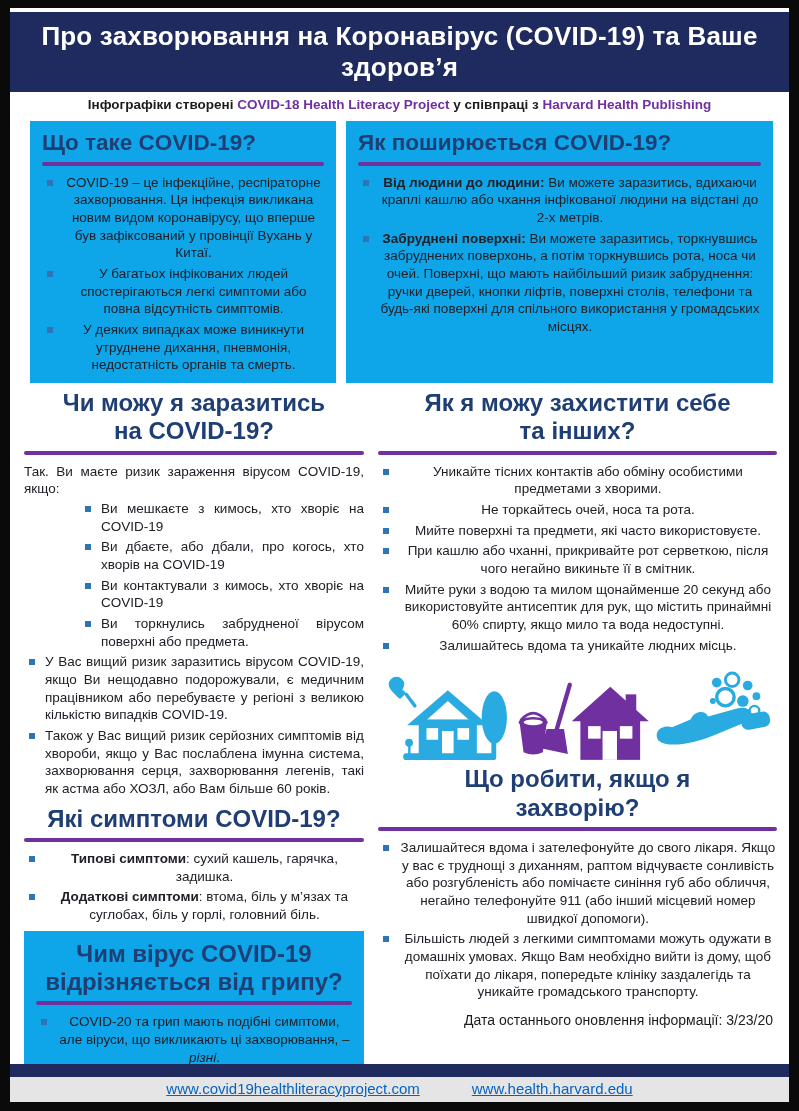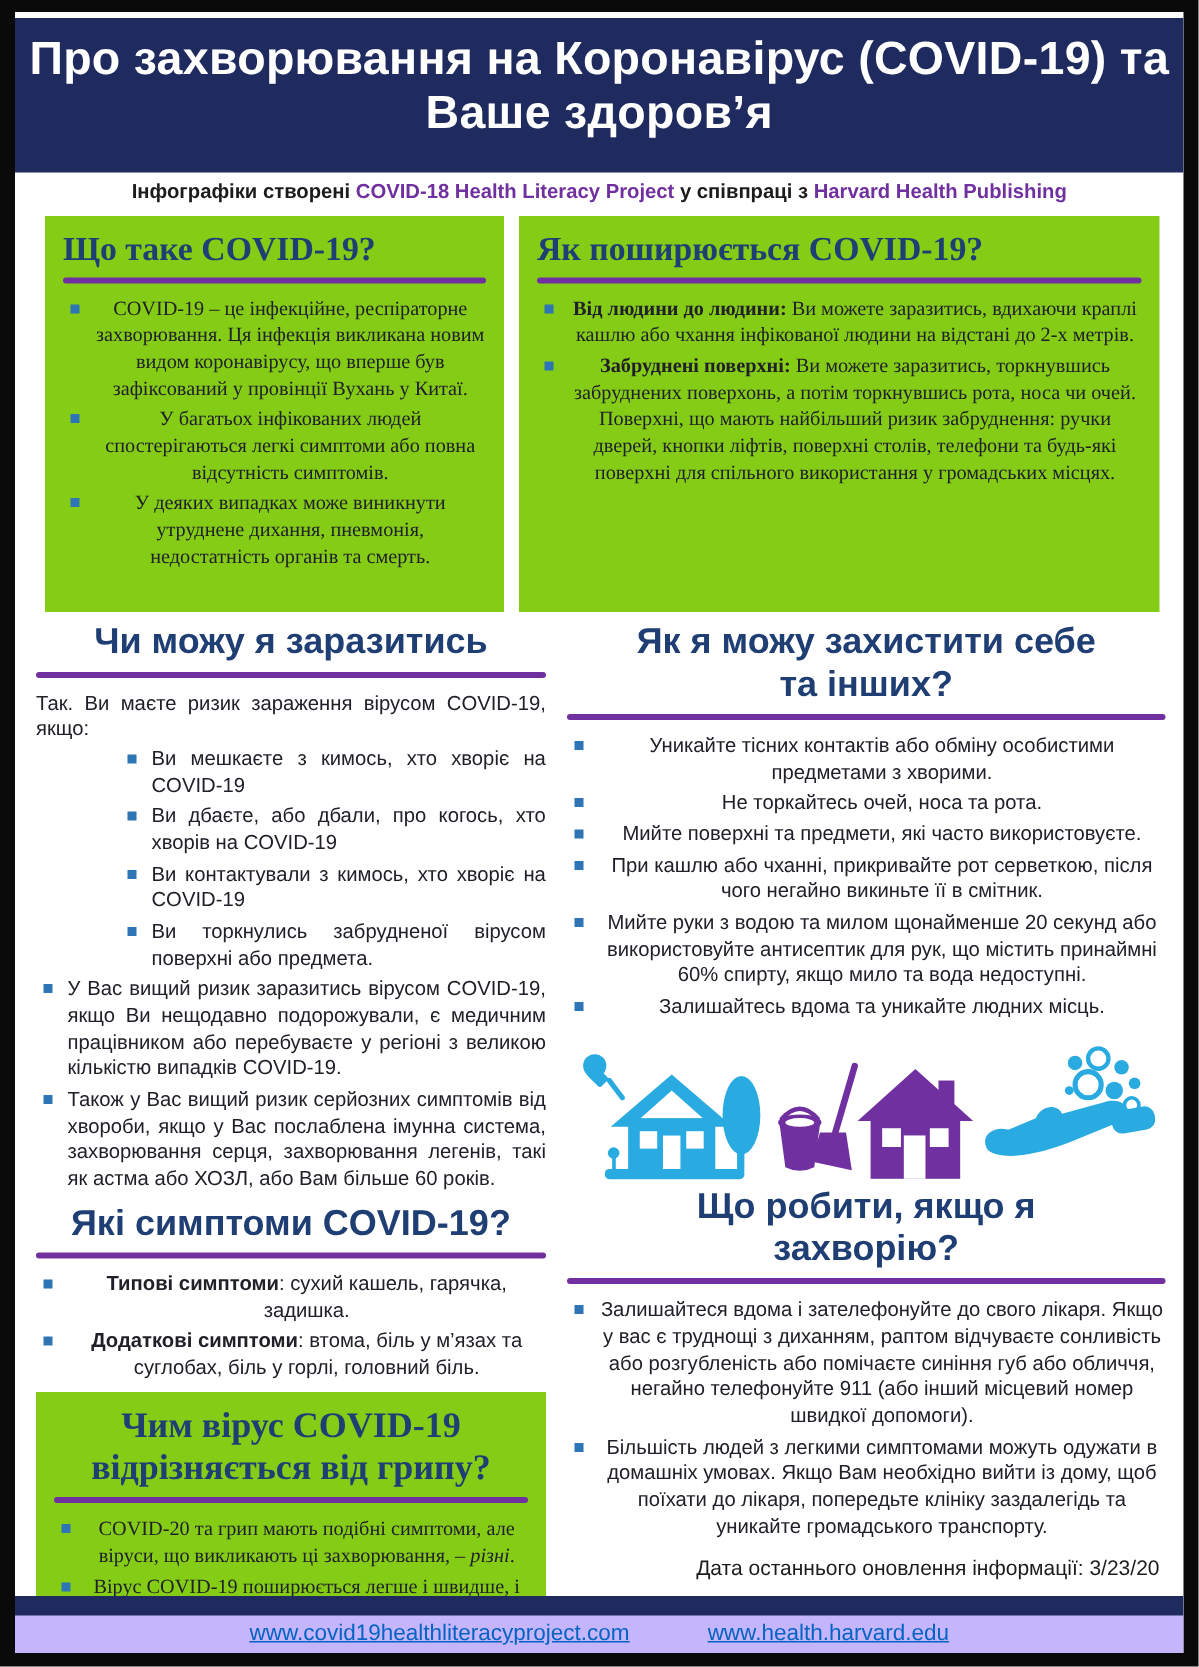--- a/index.html
+++ b/index.html
@@ -16,38 +16,38 @@
     background:#ffffff;
     overflow:hidden;
   }
   
   .titlebar{
     margin-top:4px;
     background:#1F2A5E;
     color:#ffffff;
     text-align:center;
     font-weight:bold;
-    font-size:31px;
-    padding:9px 0 22px;
+    font-size:26px;
+    padding:9px 0 9px;
     letter-spacing:.2px;
   }
   .credit{
     text-align:center;
     font-size:13.5px;
     font-weight:bold;
     color:#1c1c1c;
     padding:5px 0 6px;
   }
   .credit .plain{font-weight:bold;color:#1c1c1c;}
   .credit .purple{color:#7030A0;cursor:pointer;}
   
   .row1{display:flex;gap:10px;padding:3px 16px 0 20px;}
   .row1 .b-left{flex:0 0 282px;}
   .row1 .b-right{flex:1;}
-  .box{background:#84cc16;padding:9px 12px 26px;font-family:Liberation Serif, serif;}
+  .box{background:#0ea5e9;padding:9px 12px 6px;}
   .cols{display:flex;gap:14px;padding:6px 12px 0 14px;}
   .col-left{width:47%;}
   .col-right{width:53%;}
   .sec{margin-bottom:7px;}
   
   .sec-title{
     margin:0;
     color:#1F3E74;
     font-weight:bold;
     font-size:22.5px;
@@ -75,21 +75,21 @@
     display:flex;justify-content:space-between;align-items:flex-end;
     padding:10px 4px 2px;
   }
   
   .updated{
     text-align:right;
     font-size:14px;
     color:#1c1c1c;
     padding:4px 4px 0 0;
   }
-  .footer{position:absolute;left:0;right:0;bottom:0;background:#c4b5fd;}
+  .footer{position:absolute;left:0;right:0;bottom:0;background:#e5e5e5;}
   .footer .bar{height:13px;background:#1F2A5E;}
   .footer .links{
     display:flex;justify-content:center;gap:52px;
     padding:3px 0 5px;font-size:15px;
   }
   .footer a{color:#0563C1;text-decoration:underline;cursor:pointer;}
 </style>
 </head>
 <body>
 
@@ -126,20 +126,21 @@
       </ul>
     </section>
   </div>
 
   <div class="cols">
 
     <div class="col-left">
       <section class="sec justify">
         <h2 class="sec-title center">
           <span>Чи можу я заразитись</span>
+          <span>на COVID-19?</span>
         </h2>
         <div class="rule"></div>
         <p class="intro">Так. Ви маєте ризик зараження вірусом COVID-19, якщо:</p>
         <ul class="blist sub">
           <li><span>Ви мешкаєте з кимось, хто хворіє на COVID-19</span></li>
           <li><span>Ви дбаєте, або дбали, про когось, хто хворів на COVID-19</span></li>
           <li><span>Ви контактували з кимось, хто хворіє на COVID-19</span></li>
           <li><span>Ви торкнулись забрудненої вірусом поверхні або предмета.</span></li>
         </ul>
         <ul class="blist">

